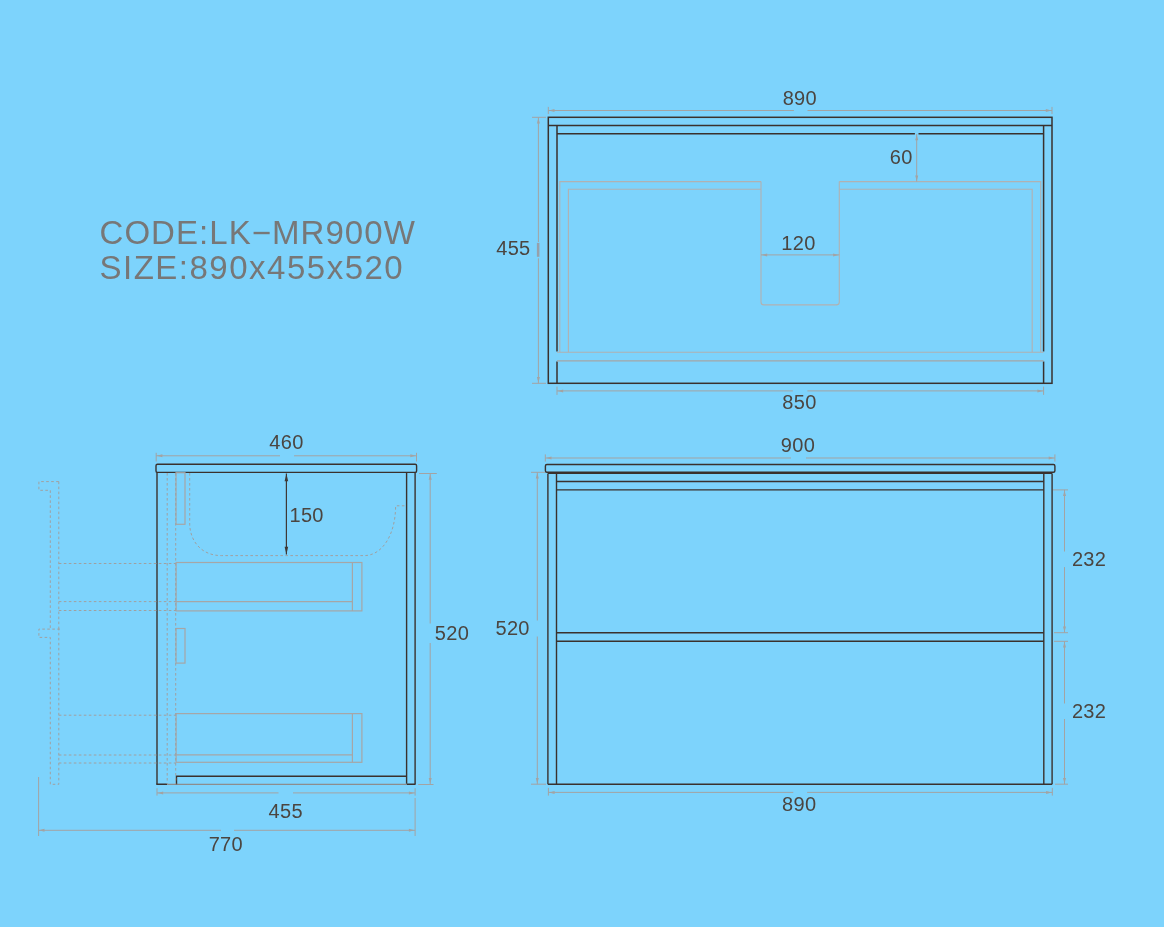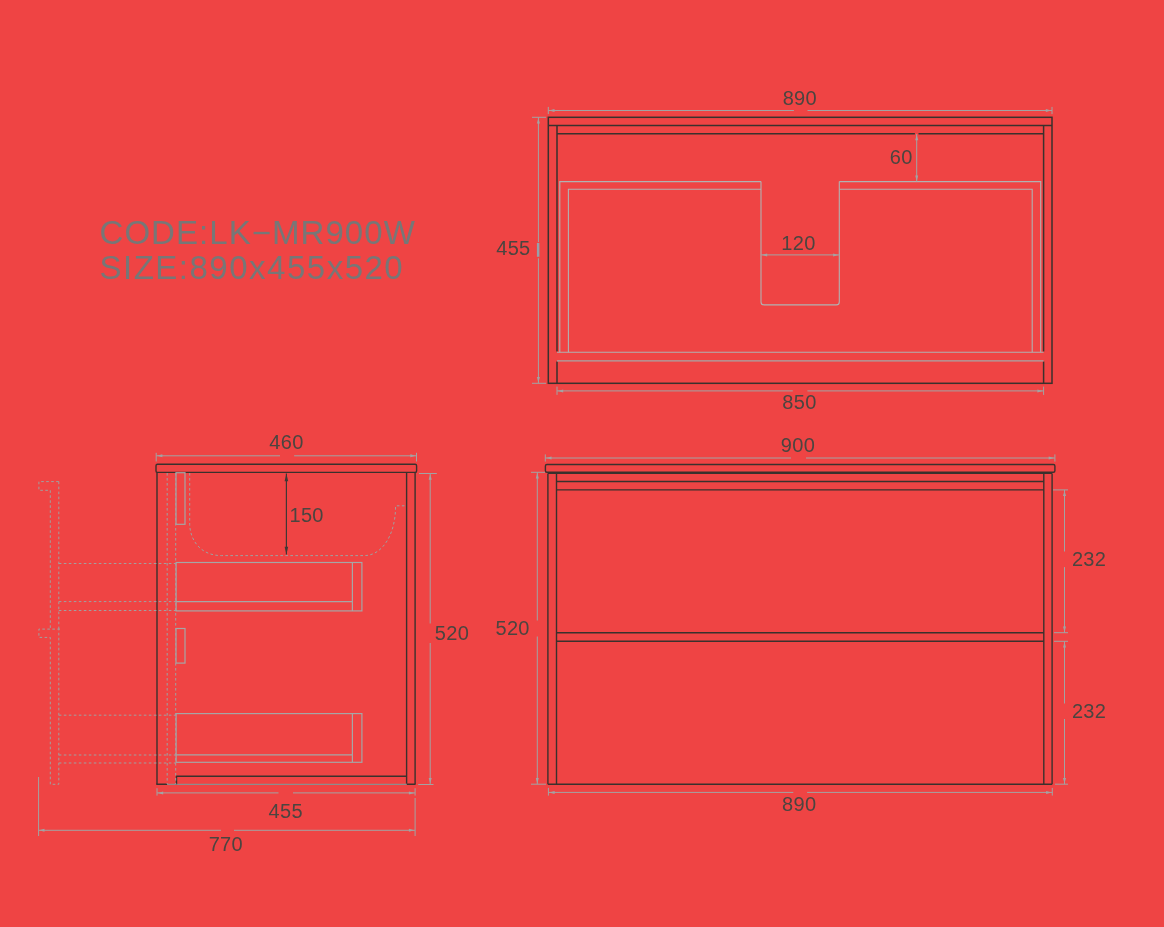--- a/index.html
+++ b/index.html
@@ -1,16 +1,16 @@
 <!DOCTYPE html>
 <html><head>
 <meta charset="utf-8">
 <style>
   html,body{margin:0;padding:0;background:#ffffff;}
-  .wrap{width:1164px;height:927px;position:relative;background:#ef4444;overflow:hidden;}
+  .wrap{width:1164px;height:927px;position:relative;background:#7dd3fc;overflow:hidden;}
   svg{display:block;}
   text{font-family:"Liberation Sans", sans-serif;}
   .dim{font-size:20px;fill:#4b4540;letter-spacing:0.3px;}
   .big{font-size:33px;fill:#777777;}
 </style>
 </head>
 <body>
 
 <div class="wrap">
 <svg width="1164" height="927" viewBox="0 0 1164 927" fill="none">

